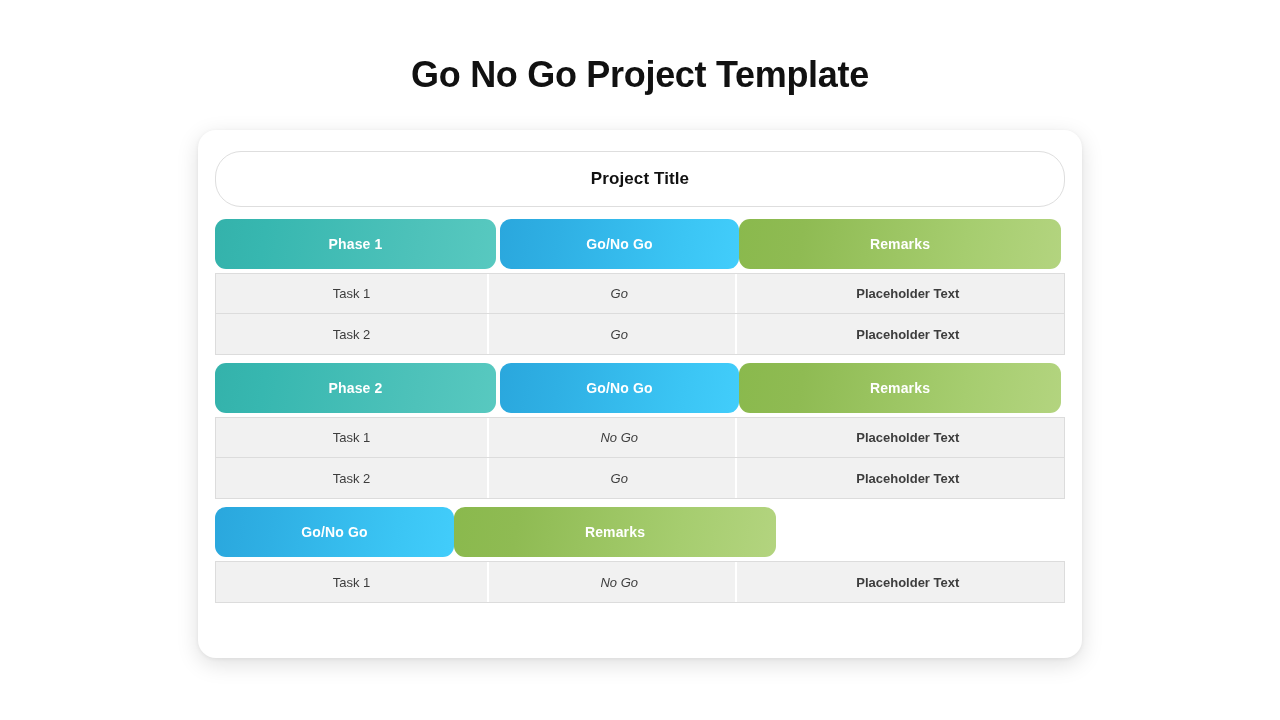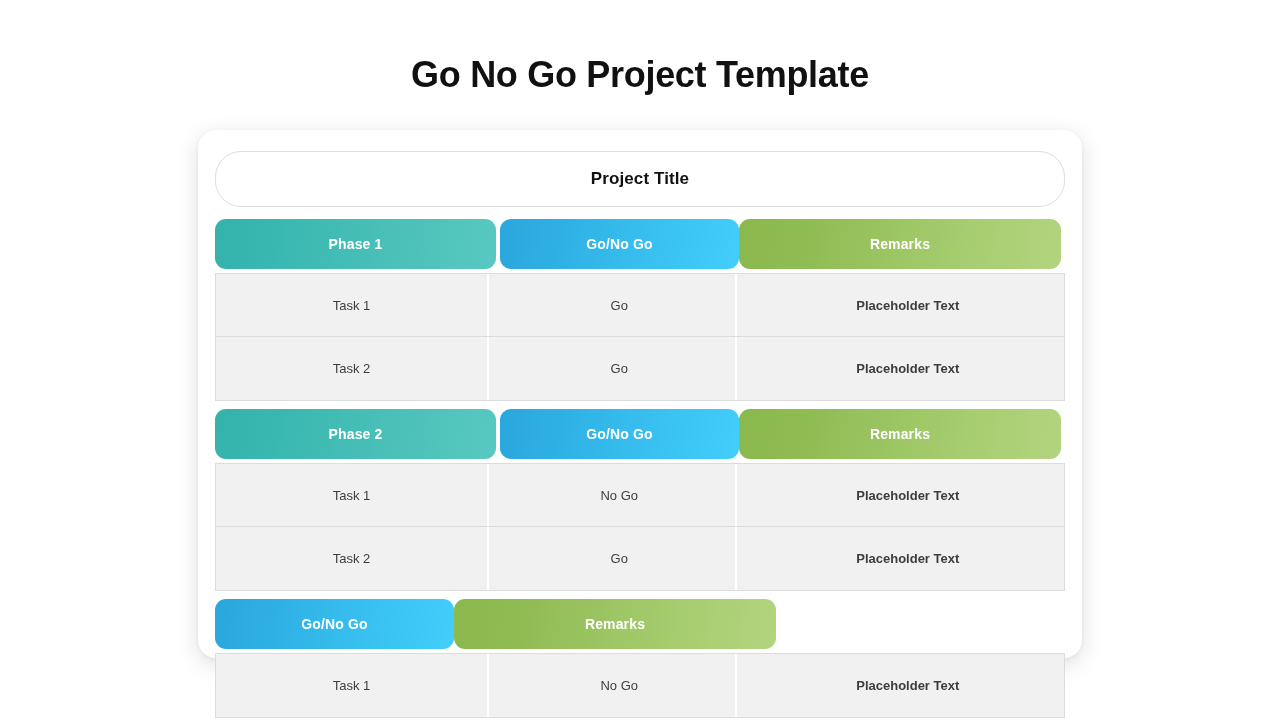--- a/index.html
+++ b/index.html
@@ -100,39 +100,39 @@
     width: 850px;
     border: 1px solid #dcdcdc;
     border-bottom: 1px solid #dcdcdc;
     box-sizing: border-box;
     background: #f1f1f1;
     margin-bottom: 8px;
   }
   .data-row {
     display: flex;
     width: 100%;
-    height: 63px;
+    height: 40px;
     box-sizing: border-box;
     border-bottom: 1px solid #dcdcdc;
     gap: 15px;
   }
   .data-row:last-child { border-bottom: none; }
 
   .data-cell {
     display: flex;
     align-items: center;
     justify-content: center;
     height: 100%;
     font-size: 13px;
     color: #3d3d3d;
     background: #f1f1f1;
     box-sizing: border-box;
   }
   .dc-task    { width: 283px; border-right: 2px solid #ffffff; }
-  .dc-verdict { width: 241px; border-right: 2px solid #ffffff; }
+  .dc-verdict { width: 241px; border-right: 2px solid #ffffff; font-style: italic; }
   .dc-remarks { width: 324px; font-weight: bold; }
 </style>
 </head>
 <body>
 
 <div id="page-root">
 
   <div class="page-title">Go No Go Project Template</div>
 
   <div class="card">

